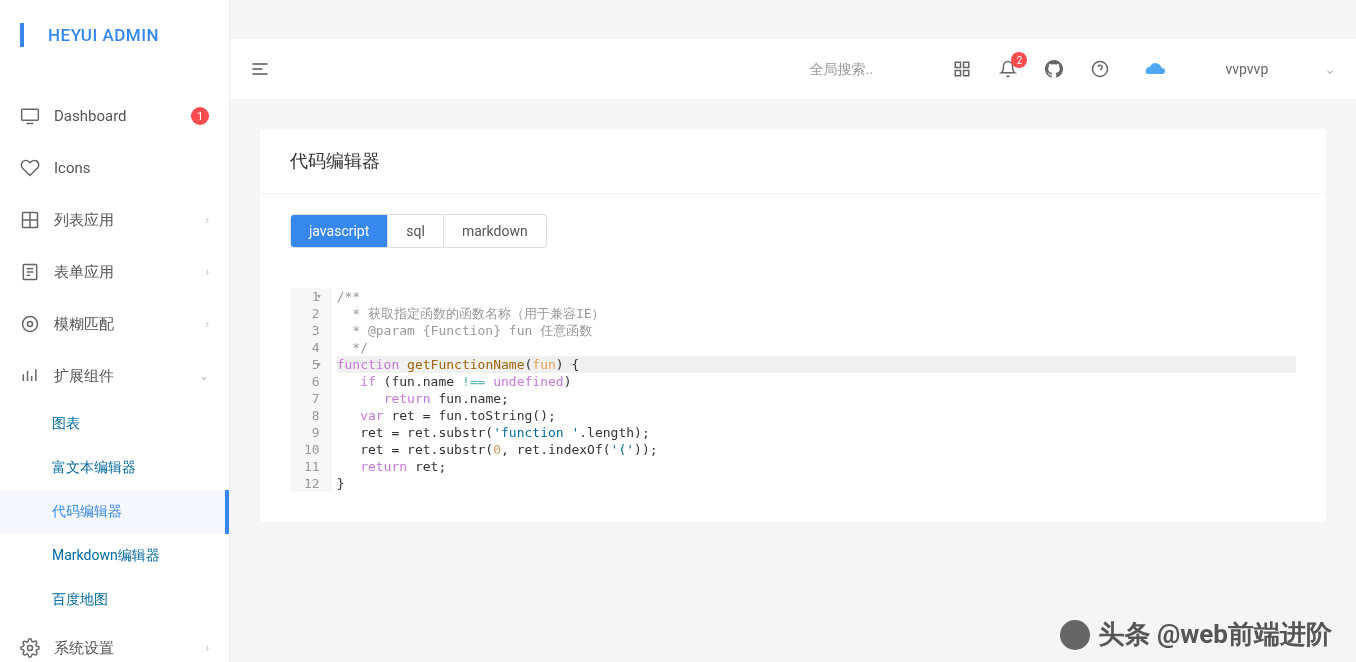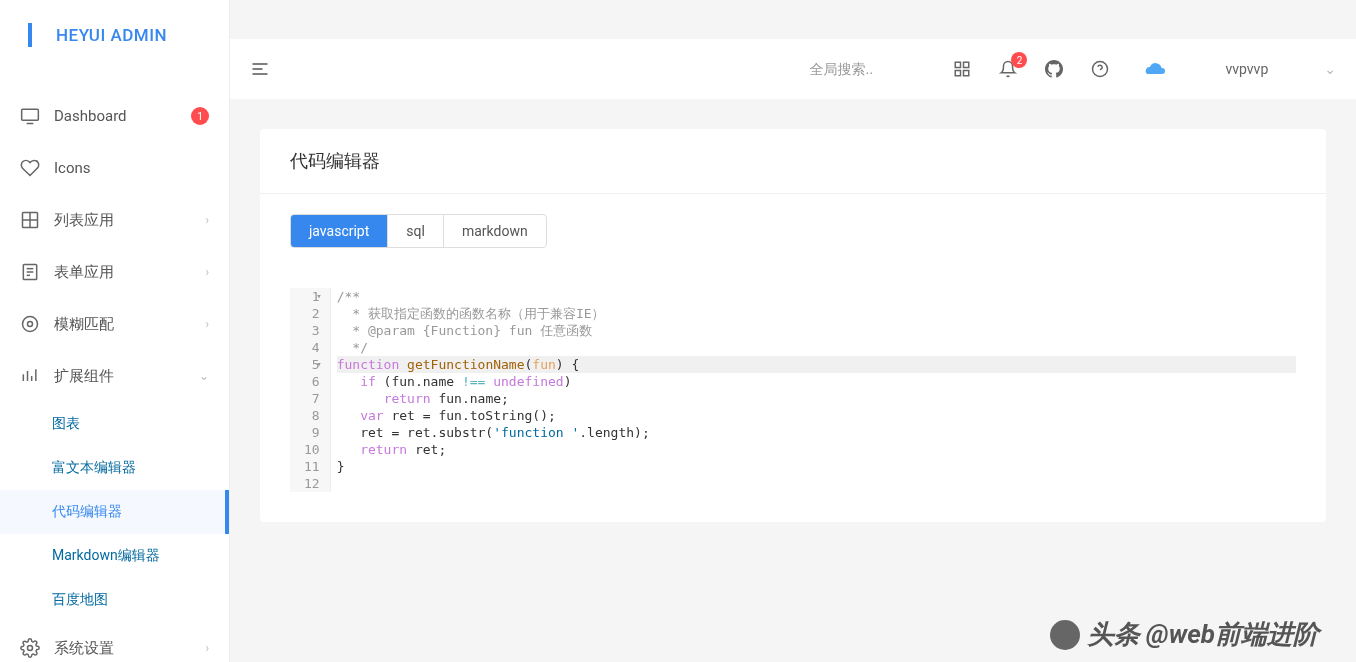--- a/index.html
+++ b/index.html
@@ -1,21 +1,21 @@
 <!DOCTYPE html>
 <html><head>
 <meta charset="utf-8">
 <style>
 * { margin: 0; padding: 0; box-sizing: border-box; }
 body { font-family: -apple-system, BlinkMacSystemFont, "Segoe UI", Roboto, "Helvetica Neue", Arial, sans-serif; font-size: 14px; color: #333; background: #f5f5f5; }
 .app { display: flex; height: 662px; width: 1356px; }
 
 
 .sidebar { width: 230px; background: #fff; border-right: 1px solid #eee; display: flex; flex-direction: column; }
-.logo { display: flex; align-items: center; height: 70px; padding: 4px 20px; margin-left: 8px; }
+.logo { display: flex; align-items: center; height: 70px; padding: 4px 20px; }
 .logo-bar { width: 4px; height: 24px; background: #3788ee; margin-right: 24px; }
 .logo-text { color: #3788ee; font-size: 17px; font-weight: 500; letter-spacing: 0.5px; }
 .nav { flex: 1; overflow-y: auto; padding-top: 20px; }
 .nav-item { display: flex; align-items: center; height: 52px; padding: 0 20px; cursor: pointer; color: #555; position: relative; }
 .nav-item .icon { width: 20px; height: 20px; margin-right: 14px; display: flex; align-items: center; justify-content: center; color: #666; }
 .nav-item .label { flex: 1; font-size: 15px; }
 .nav-item .arrow { color: #bbb; font-size: 12px; }
 .nav-item .badge { background: #ff4d4f; color: #fff; border-radius: 10px; min-width: 18px; height: 18px; font-size: 11px; display: flex; align-items: center; justify-content: center; padding: 0 5px; }
 .nav-sub { padding-left: 52px; height: 44px; display: flex; align-items: center; cursor: pointer; color: #0369a1; font-size: 14px; position: relative; }
 .nav-sub.active { color: #3788ee; background: #f5f9ff; }
@@ -53,21 +53,21 @@
 .cl.hl { background: #f0f0f0; }
 .cm { color: #999; }
 .kw { color: #c678dd; }
 .fn { color: #a16207; }
 .pr { color: #e5a15a; }
 .nu { color: #d19a66; }
 .st { color: #0369a1; }
 .op { color: #56b6c2; }
 
 
-.watermark { position: fixed; right: 37px; bottom: 10px; font-size: 26px; font-weight: bold; color: #555; font-style: italic; pointer-events: none; display: flex; align-items: center; gap: 8px; margin-top: 32px; }
+.watermark { position: fixed; right: 24px; bottom: 10px; font-size: 26px; font-weight: bold; color: #555; pointer-events: none; display: flex; align-items: center; gap: 8px; margin-top: 32px; }
 .watermark .head { width: 30px; height: 30px; border-radius: 50%; background: #666; }
 
 svg { display: block; }
 </style>
 </head>
 <body>
 
 <div class="app">
 
   <aside class="sidebar">
@@ -240,20 +240,21 @@
             <div class="code" id="code">
                 <div class="cl"><span class="cm">/**</span></div>
                 <div class="cl"><span class="cm">  * 获取指定函数的函数名称（用于兼容IE）</span></div>
                 <div class="cl"><span class="cm">  * @param {Function} fun 任意函数</span></div>
                 <div class="cl"><span class="cm">  */</span></div>
                 <div class="cl hl"><span class="kw">function</span><span> </span><span class="fn">getFunctionName</span><span>(</span><span class="pr">fun</span><span>) {</span></div>
                 <div class="cl"><span>   </span><span class="kw">if</span><span> (fun.name </span><span class="op">!==</span><span> </span><span class="kw">undefined</span><span>)</span></div>
                 <div class="cl"><span>      </span><span class="kw">return</span><span> fun.name;</span></div>
                 <div class="cl"><span>   </span><span class="kw">var</span><span> ret = fun.toString();</span></div>
                 <div class="cl"><span>   ret = ret.substr(</span><span class="st">'function '</span><span>.length);</span></div>
+                <div class="cl"><span>   ret = ret.substr(</span><span class="nu">0</span><span>, ret.indexOf(</span><span class="st">'('</span><span>));</span></div>
                 <div class="cl"><span>   </span><span class="kw">return</span><span> ret;</span></div>
                 <div class="cl"><span>}</span></div>
               </div>
           </div>
         </div>
       </div>
     </div>
   </div>
 </div>
 

